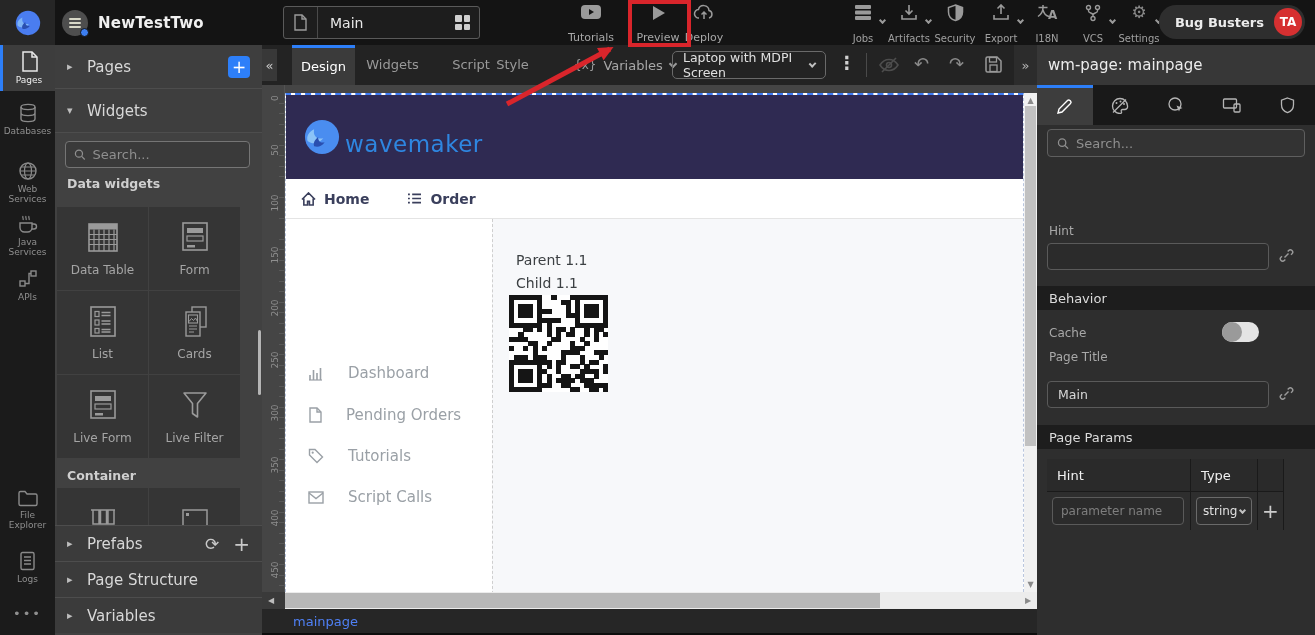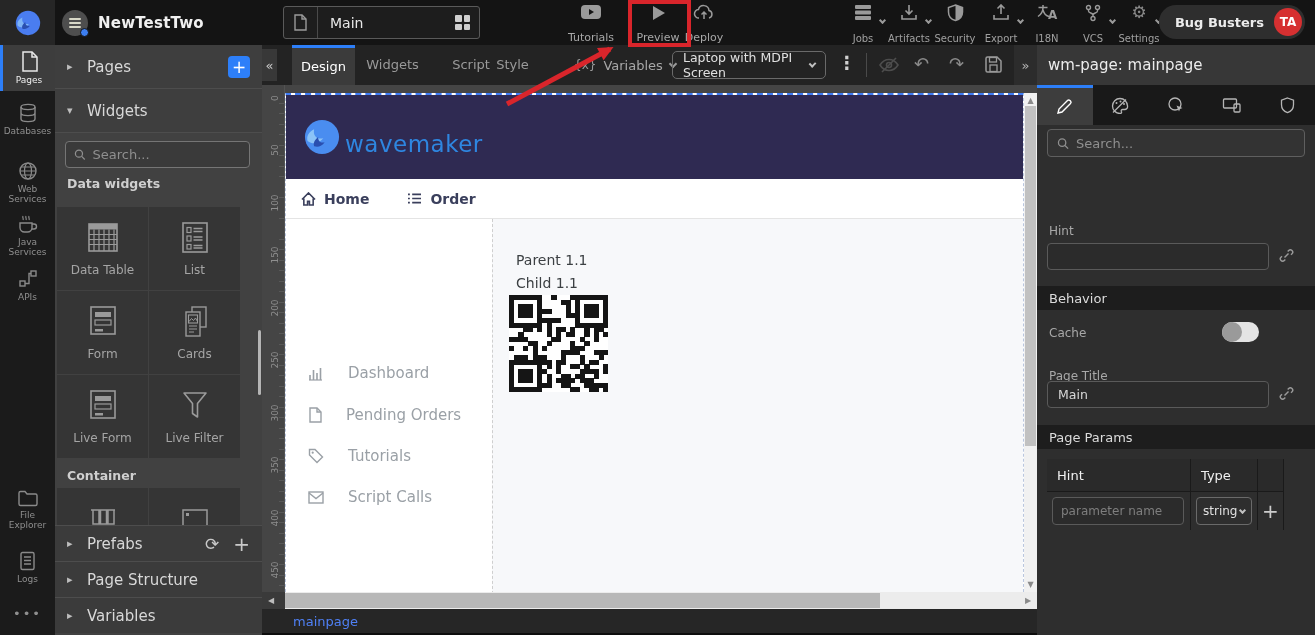--- a/index.html
+++ b/index.html
@@ -336,38 +336,38 @@
       <div class="wtile">
         <svg width="42" height="34" viewBox="0 0 42 34">
             <rect x="7" y="3" width="28" height="27" fill="none" stroke="#9a9a9a" stroke-width="1.6"></rect>
             <rect x="7" y="3" width="28" height="5.5" fill="#9a9a9a"></rect>
             <path d="M12 8.5V30M17 8.5V30M22 8.5V30M27 8.5V30M32 8.5V30M7 13.5h28M7 18.5h28M7 23.5h28" stroke="#9a9a9a" stroke-width="1.2"></path>
           </svg>
         <span class="lbl">Data Table</span>
       </div>
       <div class="wtile">
         <svg width="42" height="34" viewBox="0 0 42 34">
+            <rect x="9" y="2" width="24" height="27" fill="none" stroke="#9a9a9a" stroke-width="1.6"></rect>
+            <rect x="13" y="7" width="16" height="5" fill="#9a9a9a"></rect>
+            <rect x="13" y="15" width="16" height="5" fill="none" stroke="#9a9a9a" stroke-width="1.2"></rect>
+            <rect x="13" y="24" width="8" height="2.5" fill="#9a9a9a"></rect>
+          </svg>
+        <span class="lbl">Form</span>
+      </div>
+      <div class="wtile">
+        <svg width="42" height="34" viewBox="0 0 42 34">
             <rect x="9" y="2" width="24" height="29" fill="none" stroke="#9a9a9a" stroke-width="1.6"></rect>
             <rect x="13" y="6.5" width="4" height="5" fill="none" stroke="#9a9a9a" stroke-width="1.2"></rect>
             <path d="M19.5 7.5h9M19.5 10.5h9" stroke="#9a9a9a" stroke-width="1.3"></path>
             <rect x="13" y="15" width="4" height="5" fill="none" stroke="#9a9a9a" stroke-width="1.2"></rect>
             <path d="M19.5 16h9M19.5 19h9" stroke="#9a9a9a" stroke-width="1.3"></path>
             <rect x="13" y="23.5" width="4" height="4.5" fill="none" stroke="#9a9a9a" stroke-width="1.2"></rect>
             <path d="M19.5 24.5h9M19.5 27h9" stroke="#9a9a9a" stroke-width="1.3"></path>
           </svg>
         <span class="lbl">List</span>
-      </div>
-      <div class="wtile">
-        <svg width="42" height="34" viewBox="0 0 42 34">
-            <rect x="9" y="2" width="24" height="27" fill="none" stroke="#9a9a9a" stroke-width="1.6"></rect>
-            <rect x="13" y="7" width="16" height="5" fill="#9a9a9a"></rect>
-            <rect x="13" y="15" width="16" height="5" fill="none" stroke="#9a9a9a" stroke-width="1.2"></rect>
-            <rect x="13" y="24" width="8" height="2.5" fill="#9a9a9a"></rect>
-          </svg>
-        <span class="lbl">Form</span>
       </div>
       <div class="wtile">
         <svg width="42" height="34" viewBox="0 0 42 34">
             <rect x="18" y="2" width="14" height="20" fill="none" stroke="#9a9a9a" stroke-width="1.4"></rect>
             <rect x="12" y="7" width="14" height="24" fill="#353535" stroke="#9a9a9a" stroke-width="1.4"></rect>
             <rect x="14.5" y="10" width="9" height="8" fill="none" stroke="#9a9a9a" stroke-width="1.1"></rect>
             <path d="M15 16.5l2.5-3 2 2 2-2.5 2 3.5" fill="none" stroke="#9a9a9a" stroke-width="1"></path>
             <path d="M15 21h8M15 24h8M15 27h5" stroke="#9a9a9a" stroke-width="1.1"></path>
           </svg>
         <span class="lbl">Cards</span>
@@ -818,21 +818,21 @@
           <path d="M5.5 9.5l4-4" stroke="#9a9a9a" stroke-width="1.4"></path>
           <path d="M8.7 3.5l1-1a2.3 2.3 0 013.3 3.3l-1 1M6.3 11.5l-1 1a2.3 2.3 0 01-3.3-3.3l1-1" fill="none" stroke="#9a9a9a" stroke-width="1.4"></path>
         </svg>
     </span>
 
     <div class="sec-head" style="top:241px;">Behavior</div>
     <div class="plabel" style="top:281px;">Cache</div>
     <div class="toggle" style="top:277px;">
         <span class="knob"></span>
       </div>
-    <div class="plabel" style="top:324px;text-align:right;">Page Title</div>
+    <div class="plabel" style="top:305px;text-align:right;">Page Title</div>
     <input class="pinput" style="top: 336px;" value="Main">
     <span class="linkic" style="top:341px;">
       <svg width="15" height="15" viewBox="0 0 15 15">
           <path d="M5.5 9.5l4-4" stroke="#9a9a9a" stroke-width="1.4"></path>
           <path d="M8.7 3.5l1-1a2.3 2.3 0 013.3 3.3l-1 1M6.3 11.5l-1 1a2.3 2.3 0 01-3.3-3.3l1-1" fill="none" stroke="#9a9a9a" stroke-width="1.4"></path>
         </svg>
     </span>
 
     <div class="sec-head" style="top:380px;">Page Params</div>
     <div class="pp-table">

